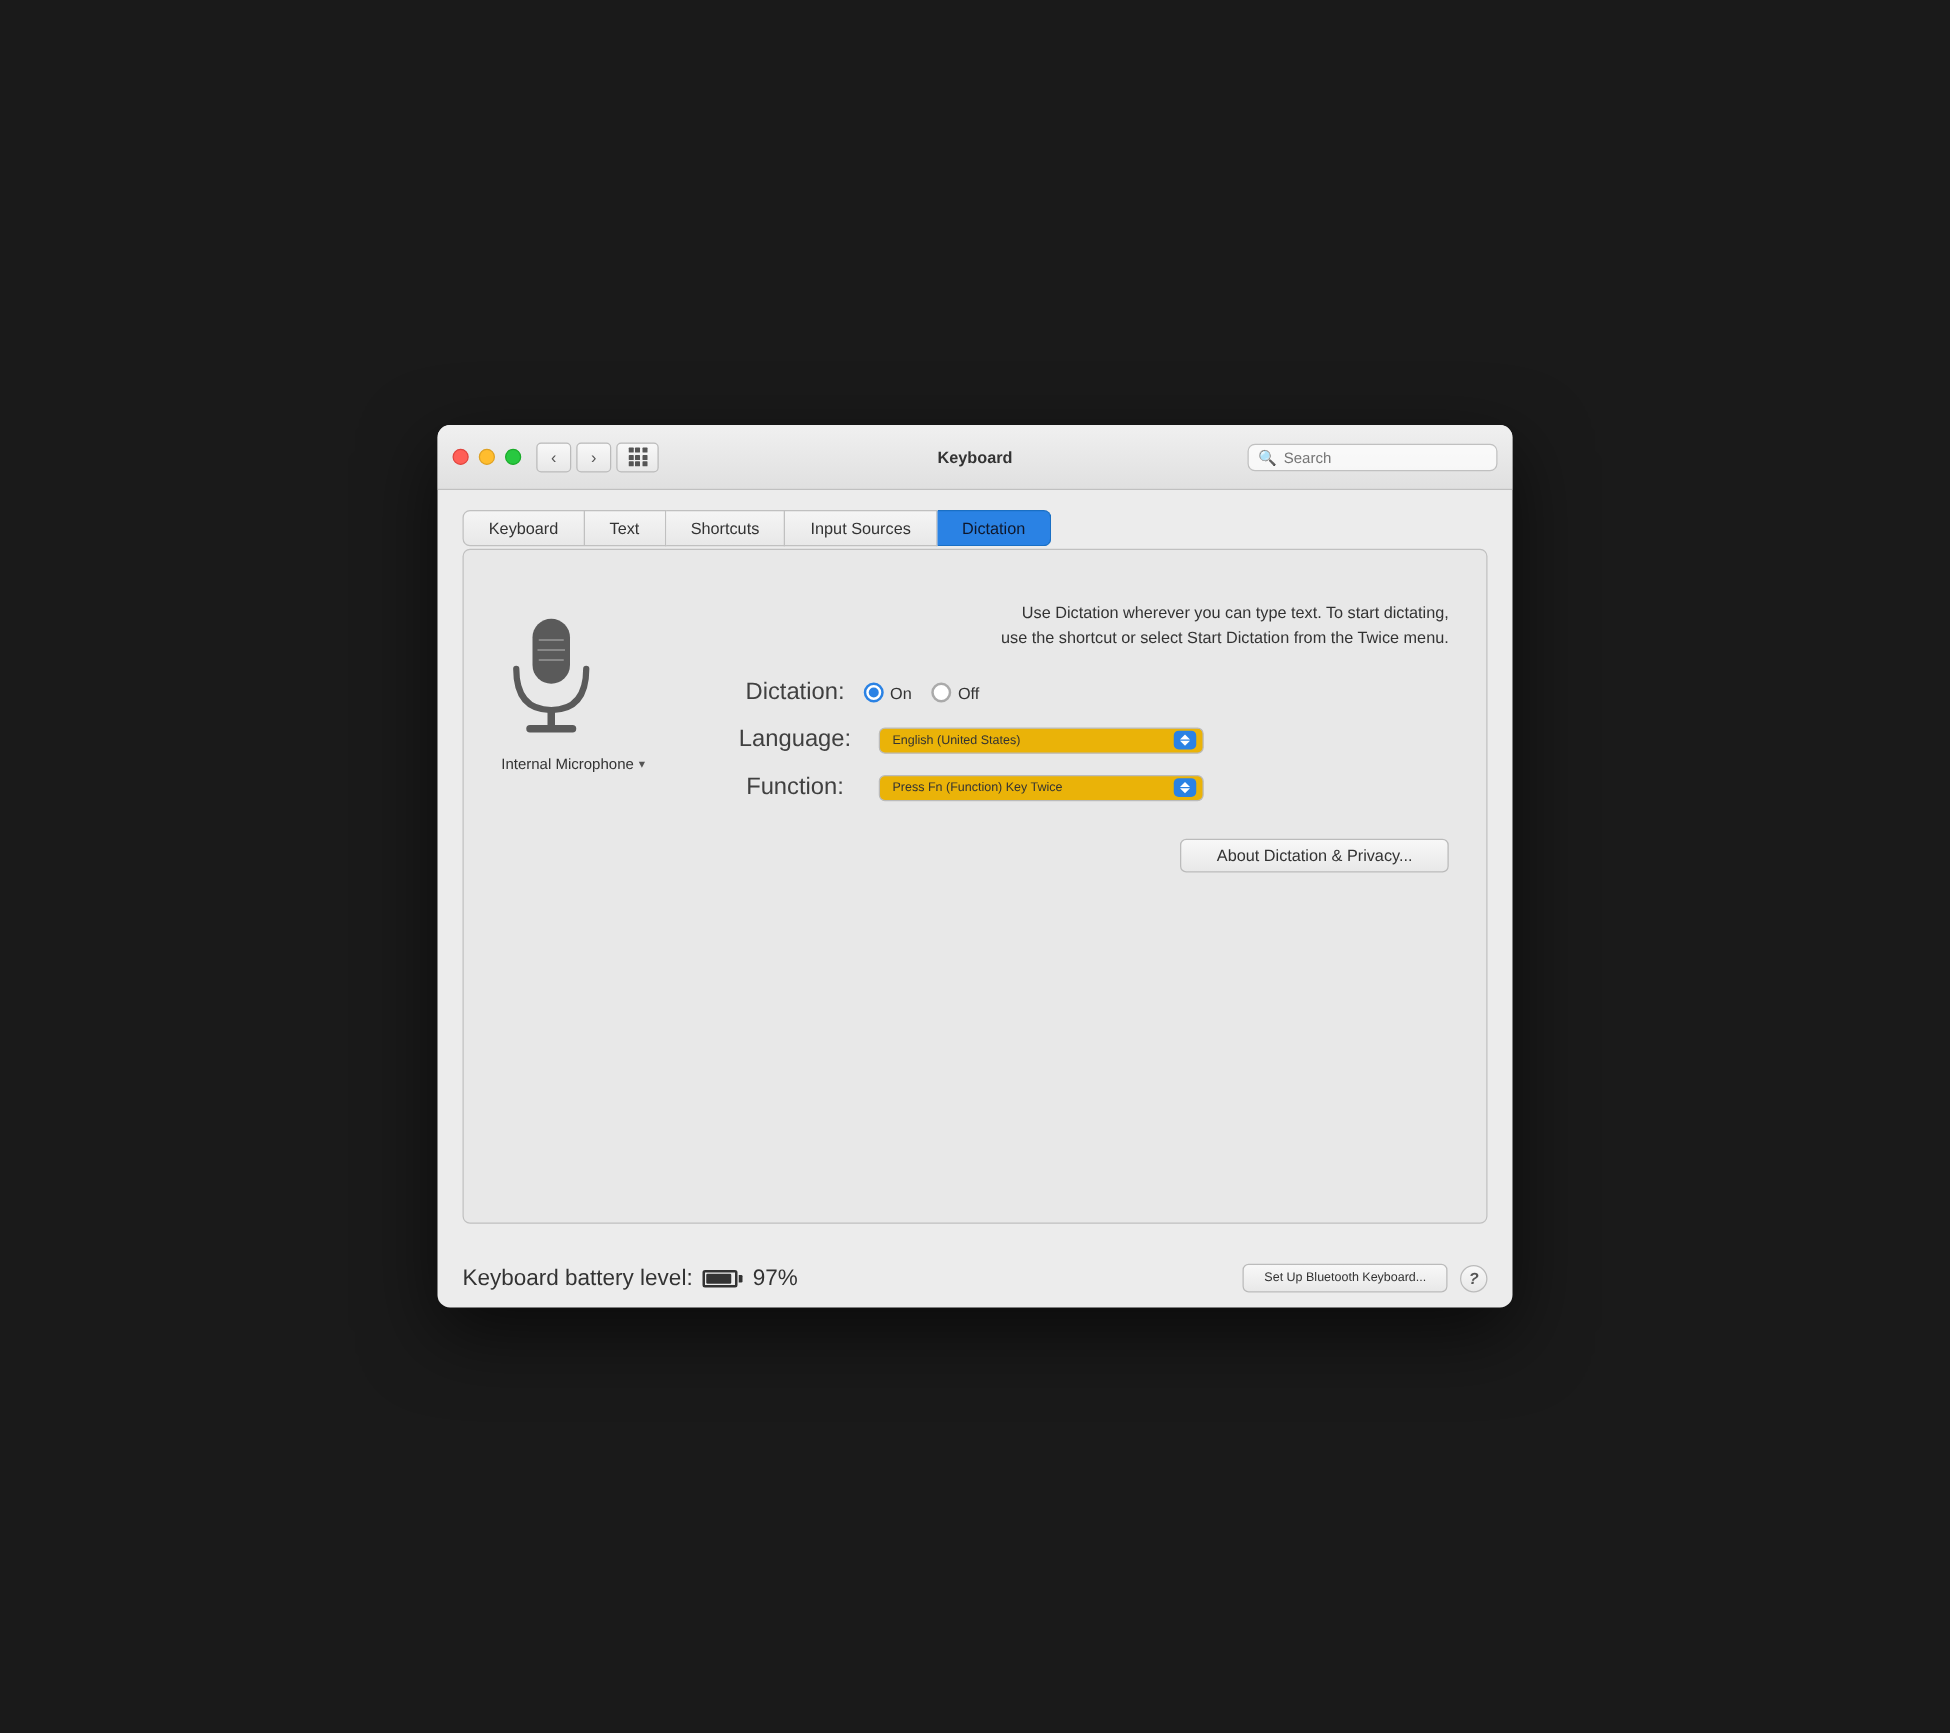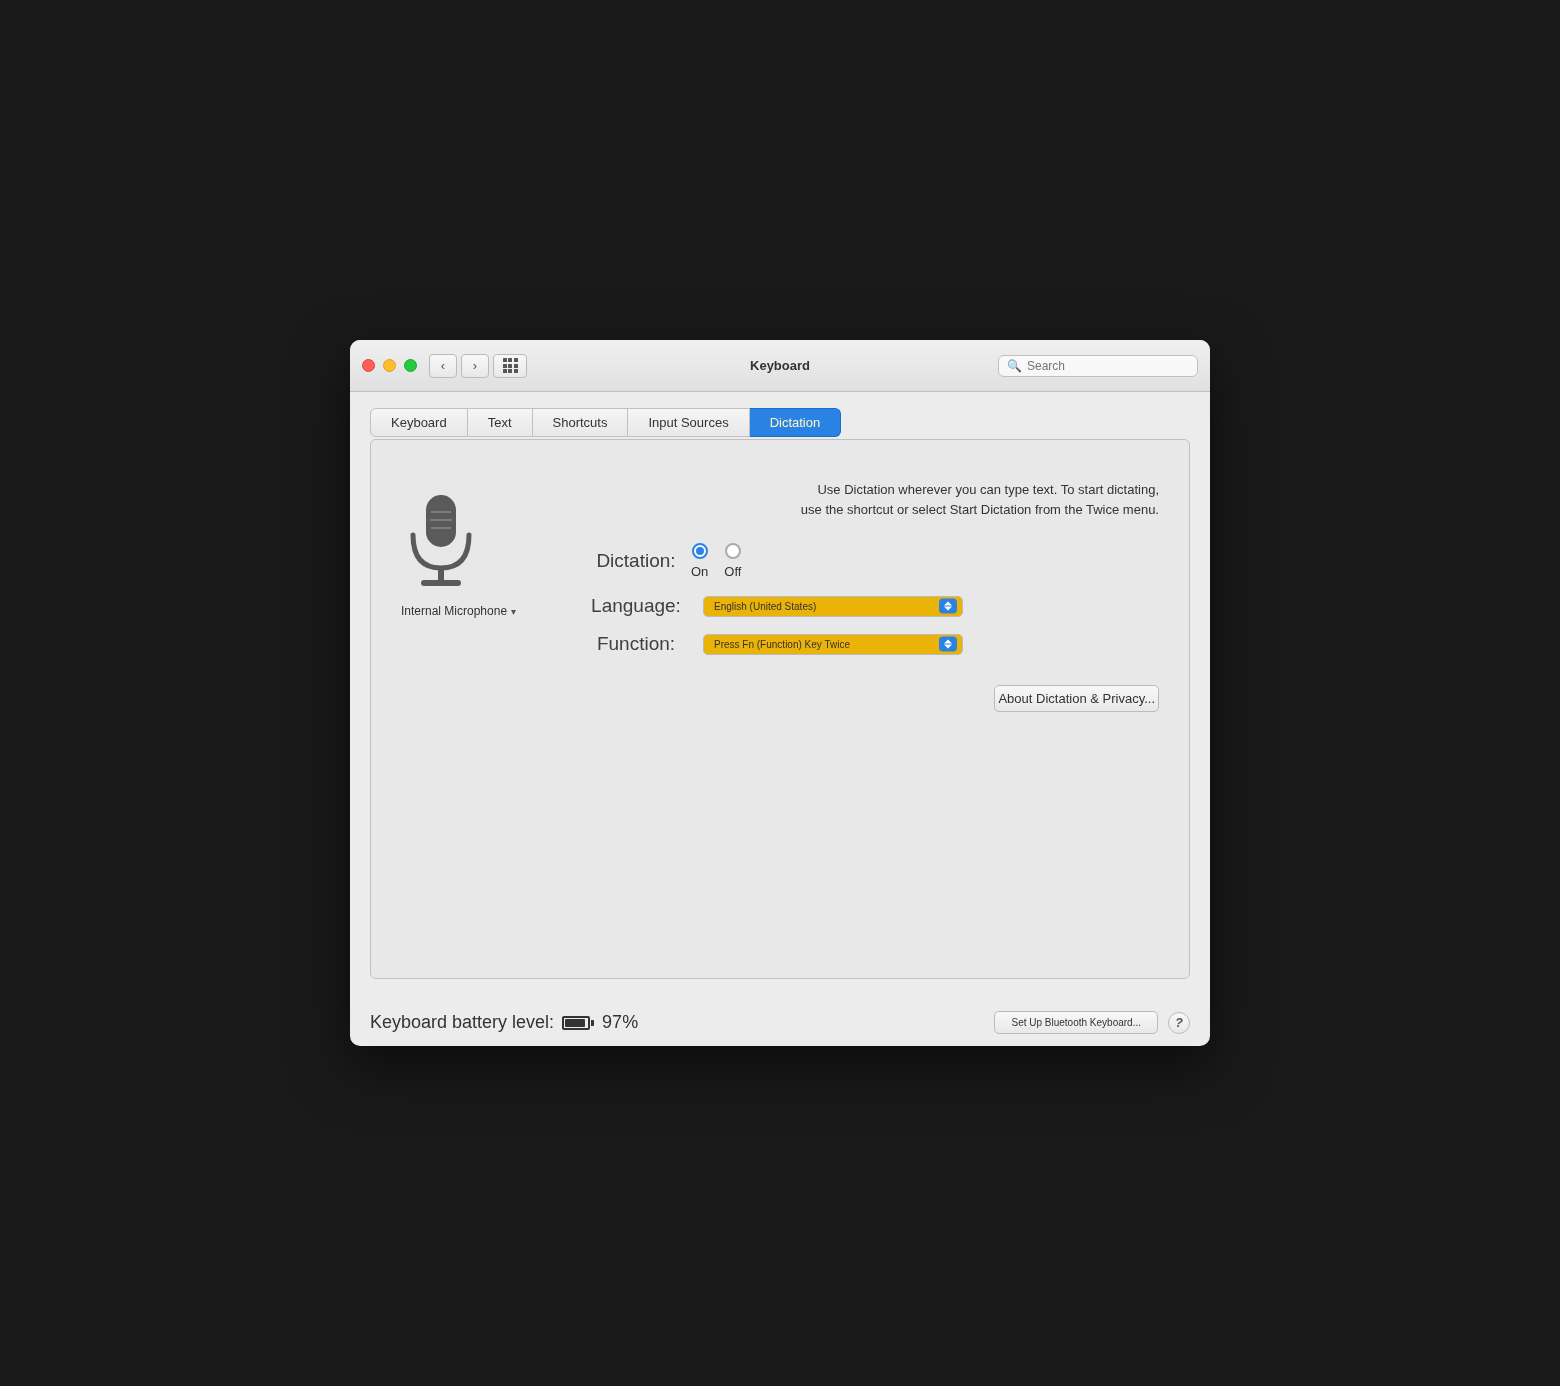--- a/index.html
+++ b/index.html
@@ -161,21 +161,21 @@
     .tab:last-child {
       border-radius: 0 6px 6px 0;
     }
 
     .tab + .tab {
       border-left: none;
     }
 
     .tab.active {
       background: #2a82e4;
-      color: #fef9c3;
+      color: #0f172a;
       border-color: #1a6fc4;
     }
 
     
     .panel {
       background: #e8e8e8;
       border: 1px solid #c0c0c0;
       border-radius: 6px;
       padding: 30px 30px 30px 30px;
       min-height: 540px;
@@ -250,21 +250,20 @@
       gap: 16px;
     }
 
     .radio-option {
       display: flex;
       align-items: center;
       gap: 5px;
       font-size: 13px;
       color: #333;
       cursor: pointer;
-      flex-direction: column;
     }
 
     .radio-btn {
       width: 16px;
       height: 16px;
       border-radius: 50%;
       border: 2px solid #2a82e4;
       display: flex;
       align-items: center;
       justify-content: center;
@@ -342,21 +341,21 @@
     .about-btn-row {
       display: flex;
       justify-content: flex-end;
       margin-top: 30px;
     }
 
     .about-btn {
       background: linear-gradient(to bottom, #f8f8f8, #e8e8e8);
       border: 1px solid #bbb;
       border-radius: 5px;
-      padding: 5px 3px;
+      padding: 5px 28px;
       font-size: 13px;
       color: #333;
       cursor: pointer;
     }
 
     
     .footer {
       display: flex;
       align-items: center;
       padding: 12px 20px;

